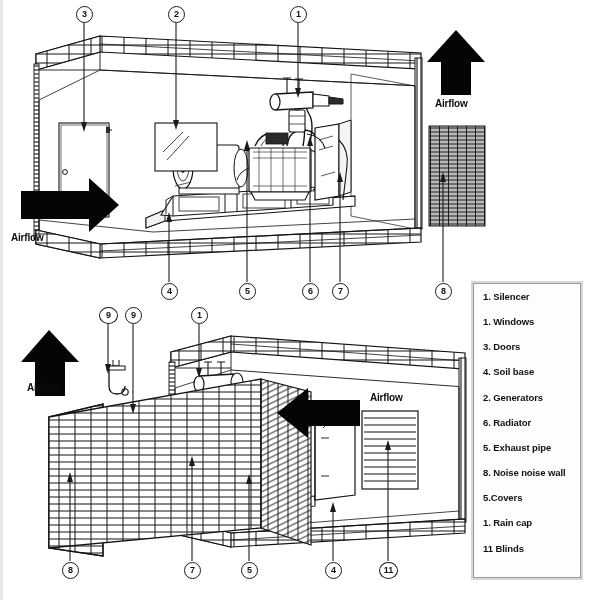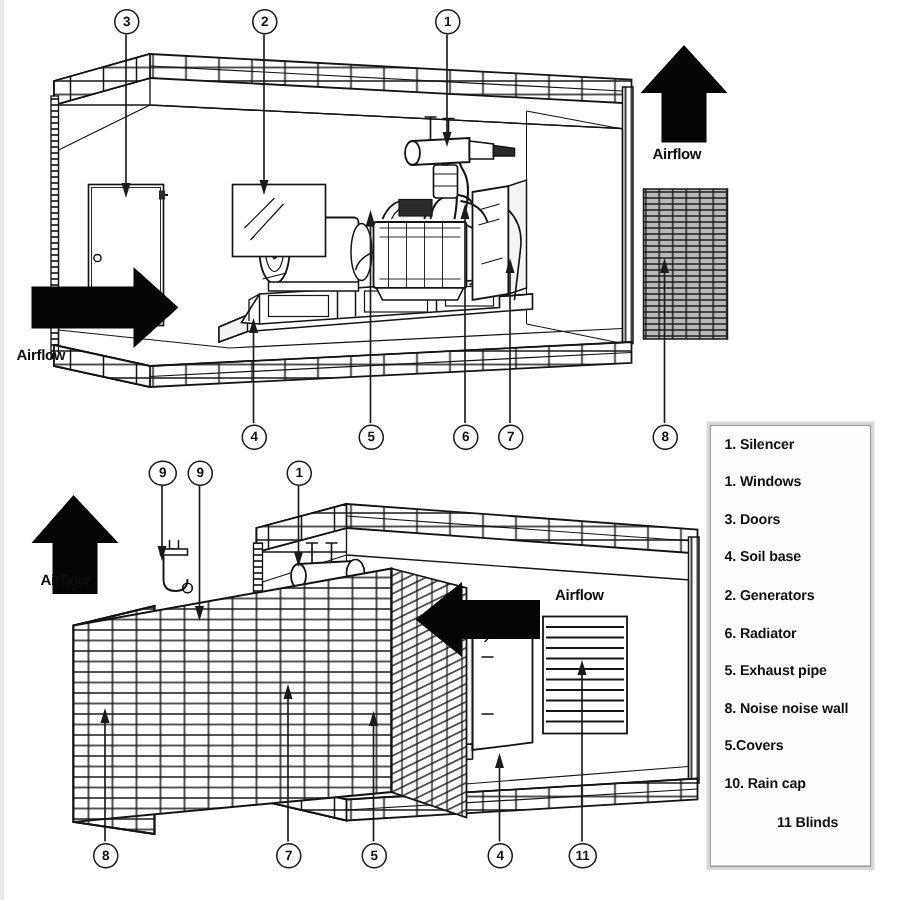--- a/index.html
+++ b/index.html
@@ -20,21 +20,21 @@
     border:1px solid #9a9a9a;
     outline:2px solid #d7d7d7;
     box-sizing:border-box;
     padding:8px 0 0 9px;
   }
   .legend-item{
     font-size:9.5px;font-weight:bold;color:#111;
     line-height:1.05;margin-bottom:15.2px;white-space:nowrap;
     letter-spacing:-0.1px;
   }
-  .legend-item:last-child{margin-bottom:0;margin-left:35px;}
+  .legend-item:last-child{margin-bottom:0;}
   
   .airflow-label{
     position:absolute;font-size:10px;font-weight:bold;color:#0d0d0d;
     letter-spacing:-0.2px;white-space:nowrap;
   }
   .af1{left:8px;top:232px;}
   .af2{left:432px;top:98px;}
   .af3{left:24px;top:382px;}
   .af4{left:367px;top:392px;}
   
@@ -433,18 +433,18 @@
 <div id="legend">
   <div class="legend-item">1. Silencer</div>
   <div class="legend-item">1. Windows</div>
   <div class="legend-item">3. Doors</div>
   <div class="legend-item">4. Soil base</div>
   <div class="legend-item">2. Generators</div>
   <div class="legend-item">6. Radiator</div>
   <div class="legend-item">5. Exhaust pipe</div>
   <div class="legend-item">8. Noise noise wall</div>
   <div class="legend-item">5.Covers</div>
-  <div class="legend-item">10. Rain cap</div>
+  <div class="legend-item">1. Rain cap</div>
   <div class="legend-item">11 Blinds</div>
 </div>
 
 </div>
 </div>
 
 </body></html>

